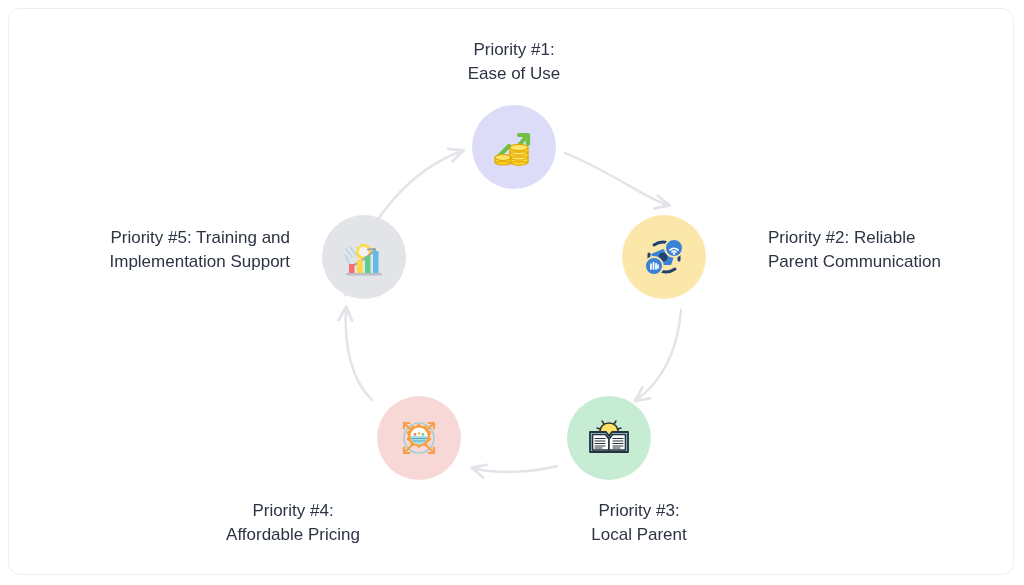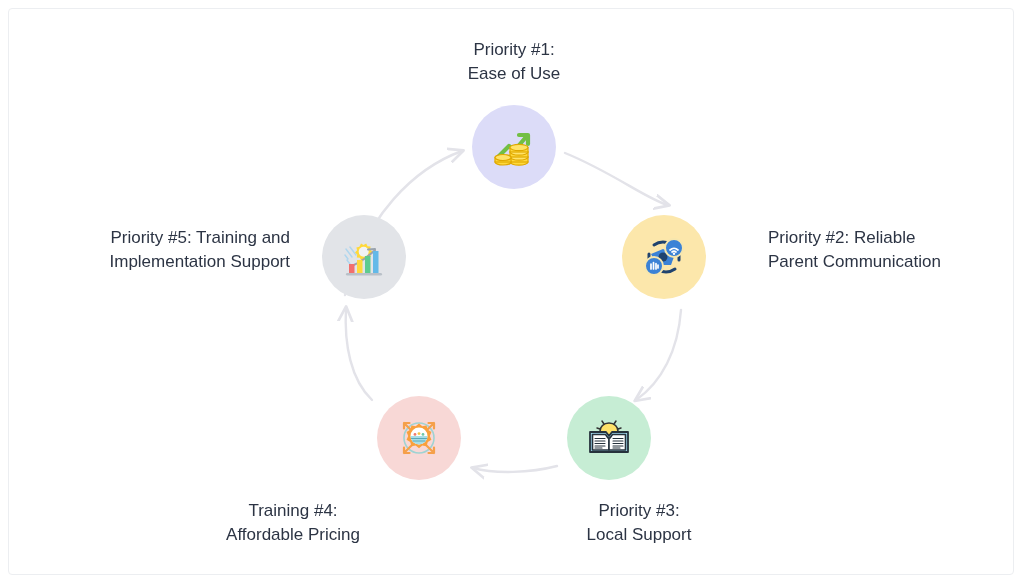--- a/index.html
+++ b/index.html
@@ -14,21 +14,21 @@
     -webkit-font-smoothing: antialiased;
   }
   #canvas {
     position: absolute;
     left: 8px;
     top: 8px;
     width: 1006px;
     height: 567px;
     background: #ffffff;
     border: 1px solid #eceef1;
-    border-radius: 4px;
+    border-radius: 12px;
     box-sizing: border-box;
     overflow: hidden;
   }
   #stage {
     position: absolute;
     left: 0;
     top: 0;
     width: 1024px;
     height: 585px;
     margin-left: -9px;
@@ -198,20 +198,20 @@
           <rect x="5" y="39" width="36" height="2.4" rx="1.2" fill="#b9c0c8"></rect>
         </svg>
       </span>
     </div>
 
     <div class="label lbl-center" id="label-1">Priority #1:
 Ease of Use</div>
     <div class="label lbl-right" id="label-2">Priority #2: Reliable
 Parent Communication</div>
     <div class="label lbl-center" id="label-3">Priority #3:
-Local Support</div>
-    <div class="label lbl-center" id="label-4">Training #4:
+Local Parent</div>
+    <div class="label lbl-center" id="label-4">Priority #4:
 Affordable Pricing</div>
     <div class="label lbl-left" id="label-5">Priority #5: Training and
 Implementation Support</div>
 
   </div>
 </div>
 
 </body></html>

